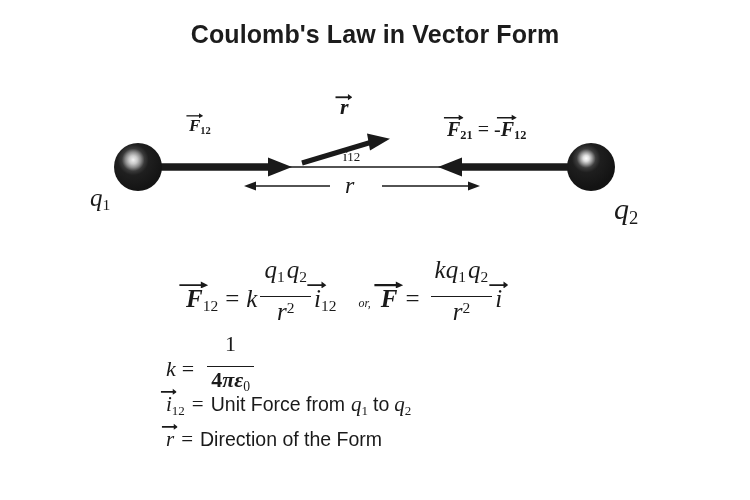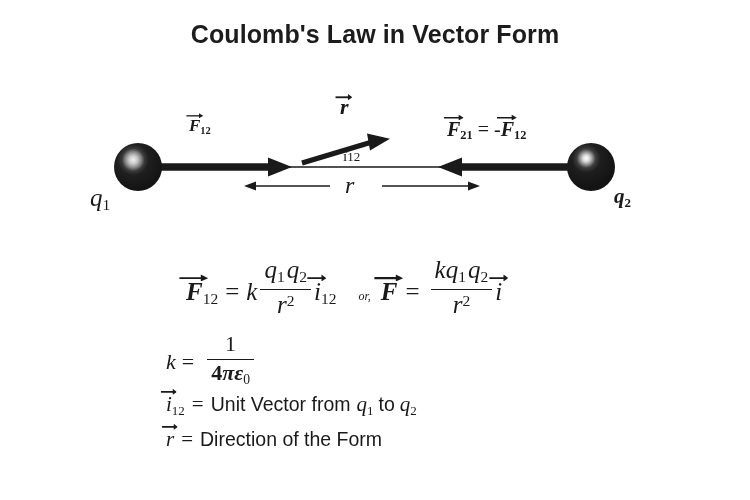--- a/index.html
+++ b/index.html
@@ -95,21 +95,21 @@
   
   .frac {
     display: inline-block;
     text-align: center;
     vertical-align: -0.52em;
     margin: 0 3px;
     line-height: 1.08;
   }
   .frac .num {
     display: block;
-    padding: 0 4px 3px 4px;
+    padding: 0 4px 10px 4px;
     border-bottom: 1.6px solid #1a1a1a;
   }
   .frac .den {
     display: block;
     padding: 1px 4px 0 4px;
   }
 
   
   .eq-main {
     left: 186px;
@@ -197,21 +197,21 @@
 
       <circle cx="138" cy="167" r="24" fill="url(#chargeGradL)"></circle>
       <circle cx="591" cy="167" r="24" fill="url(#chargeGradR)"></circle>
     </svg>
   </div>
 
   <div class="mathline" style="left:90px; top:184px; font-size:25px;">
     <span class="it">q</span><sub>1</sub>
   </div>
 
-  <div class="mathline" style="left:614px; top:184px; font-size:21px;font-weight:bold;">
+  <div class="mathline" style="left:614px; top:192px; font-size:30px;">
     <span class="it">q</span><sub>2</sub>
   </div>
 
   <div class="mathline" style="left:189px; top:116px; font-size:17px; font-weight:bold;">
     <span class="vec"><svg class="varr" viewBox="0 0 40 14" preserveAspectRatio="none">
           <line x1="1" y1="9.5" x2="33" y2="9.5" stroke="#1a1a1a" stroke-width="2.6"></line>
           <polygon points="30,4.5 40,9.5 30,14" fill="#1a1a1a"></polygon>
         </svg><span>F</span></span><sub>12</sub>
   </div>
 
@@ -253,21 +253,21 @@
   </div>
 
   <div class="mathline eq-k">
     <span class="it">k</span><span style="font-style:normal; padding:0 6px;">=</span><span class="frac"><span class="num">1</span><span class="den"><span style="font-weight:bold;">4</span><span class="it" style="font-weight:bold;">π</span><span class="it" style="font-weight:bold;">ε</span><sub>0</sub></span></span>
   </div>
 
   <div class="mathline def-i">
     <span class="vec narrow"><svg class="varr" viewBox="0 0 40 14" preserveAspectRatio="none">
           <line x1="1" y1="9.5" x2="33" y2="9.5" stroke="#1a1a1a" stroke-width="2.8"></line>
           <polygon points="30,4.5 40,9.5 30,14" fill="#1a1a1a"></polygon>
-        </svg><span>i</span></span><sub>12</sub><span class="deq">=</span><span class="up">Unit Vector from</span><span class="it" style="padding-left:6px;">q</span><sub>1</sub><span class="up" style="padding:0 5px;">to</span><span class="it">q</span><sub>2</sub>
+        </svg><span>i</span></span><sub>12</sub><span class="deq">=</span><span class="up">Unit Force from</span><span class="it" style="padding-left:6px;">q</span><sub>1</sub><span class="up" style="padding:0 5px;">to</span><span class="it">q</span><sub>2</sub>
   </div>
 
   <div class="mathline def-r">
     <span class="vec narrow"><svg class="varr" viewBox="0 0 40 14" preserveAspectRatio="none">
           <line x1="1" y1="9.5" x2="33" y2="9.5" stroke="#1a1a1a" stroke-width="2.8"></line>
           <polygon points="30,4.5 40,9.5 30,14" fill="#1a1a1a"></polygon>
         </svg><span>r</span></span><span class="deq">=</span><span class="up">Direction of the Form</span>
   </div>
 
 </div>

